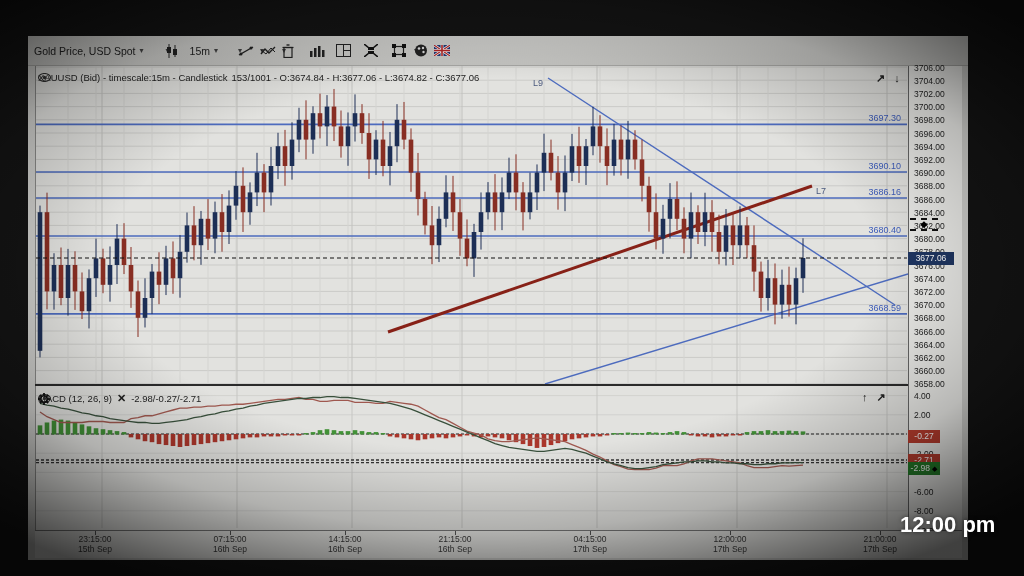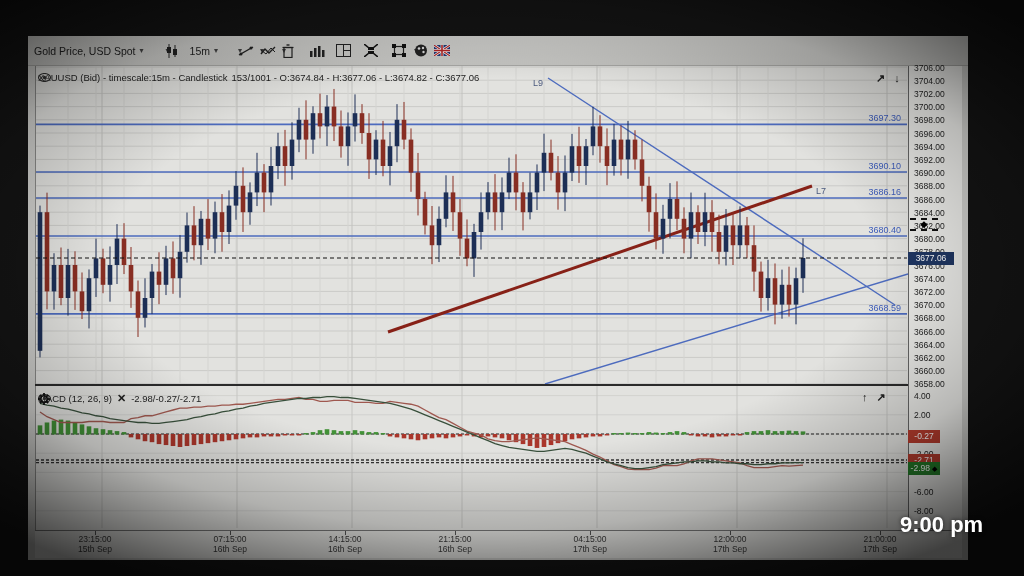--- a/index.html
+++ b/index.html
@@ -677,13 +677,13 @@
       <div class="dash"></div>
       <div class="dia">◆</div>
       <div class="dash"></div>
     </div>
     <div class="badge red" style="top: 394.092px;">-0.27</div>
     <div class="badge red" style="top: 417.516px;">-2.71</div>
     <div class="badge green" style="top: 426.108px;">-2.98<span style="color: rgb(0, 0, 0); font-size: 7px;">◆</span></div>
   </div>
 
 <div class="vignette"></div>
-<div class="clock">9:00 pm</div>
+<div class="clock">12:00 pm</div>
 
 </body></html>

